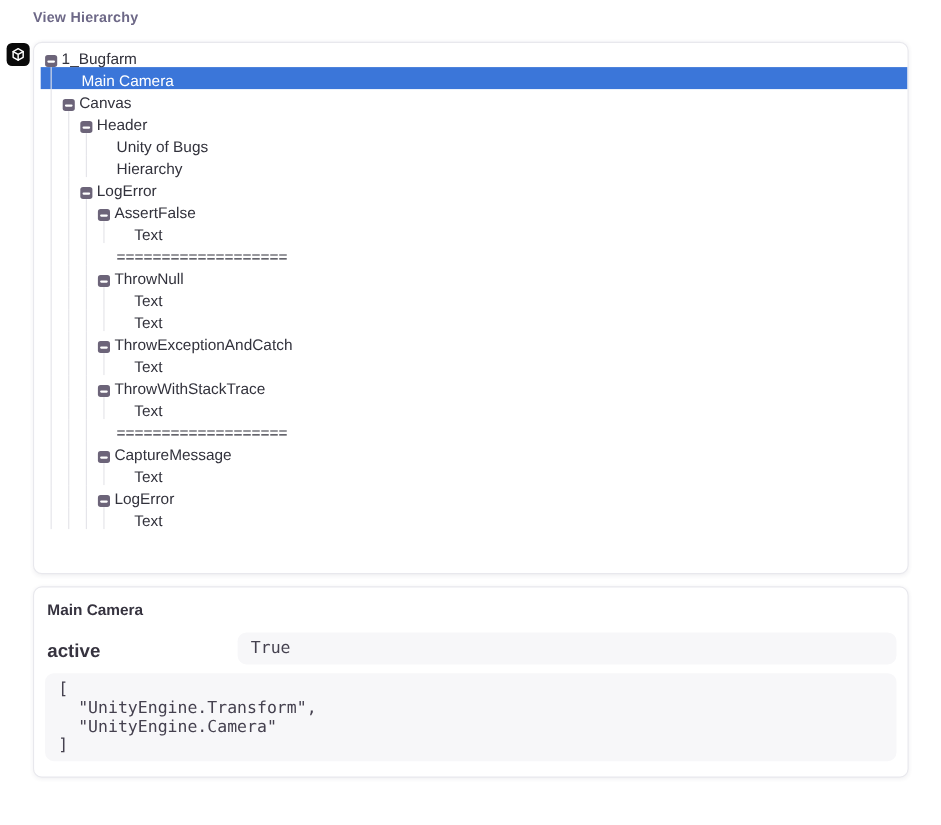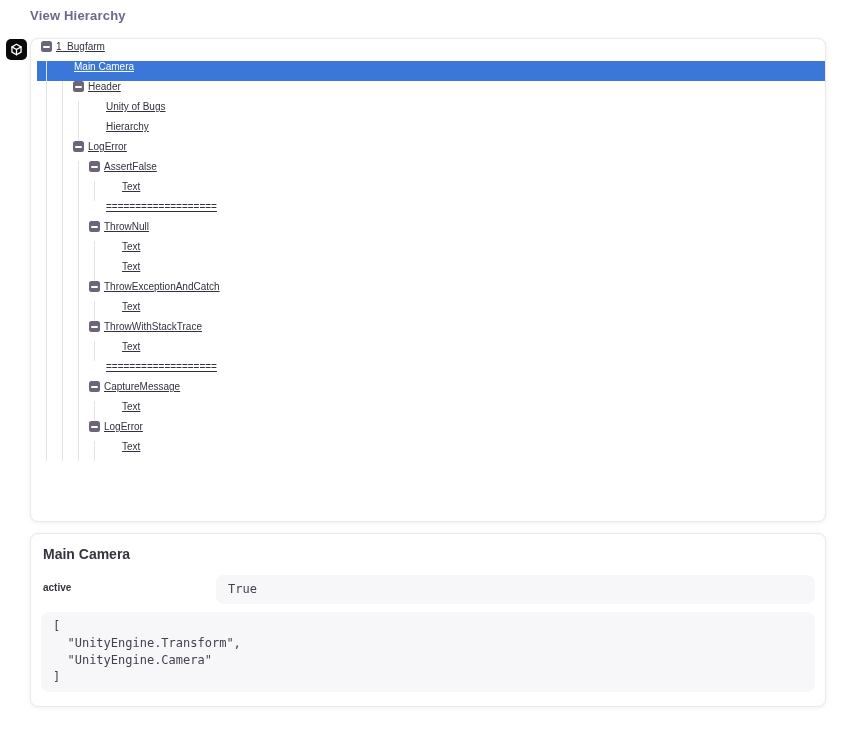--- a/index.html
+++ b/index.html
@@ -18,40 +18,40 @@
   html,body{width:855px;height:750px;background:#ffffff;overflow:hidden;
     font-family:"Liberation Sans","DejaVu Sans",sans-serif;}
   .page{position:relative;width:786px;height:750px;padding:8px 29px 12px 30px;}
   .page-heading{font-size:13px;font-weight:700;color:var(--heading);
     letter-spacing:.2px;margin-bottom:15px;}
   .unity-badge{position:absolute;left:6px;top:39px;width:21px;height:21px;
     background:#0a0a0a;border-radius:5px;display:flex;align-items:center;justify-content:center;}
   .panel{width:796px;background:#fff;border:1px solid var(--panel-border);
     border-radius:8px;box-shadow:0 1px 4px rgba(45,40,70,.07);}
   .tree-panel{height:484px;padding:2px 0 0 6px;overflow:hidden;}
-  .tree-row{display:flex;align-items:flex-start;height:20px;padding-left:4px;
-    font-size:10px;color:var(--tree-text);cursor:default;white-space:nowrap;text-decoration:underline;}
+  .tree-row{display:flex;align-items:flex-end;height:20px;padding-left:4px;
+    font-size:14px;color:var(--tree-text);cursor:default;white-space:nowrap;}
   .tree-row.selected{background:var(--selection);color:var(--selected-text);}
   .guide{flex:none;width:16px;align-self:stretch;position:relative;}
   .guide::before{content:"";position:absolute;left:5px;top:0;bottom:0;width:1px;
     background:var(--guide);}
   .expander{flex:none;width:11px;height:11px;border-radius:2.5px;
     background:var(--expander);display:flex;align-items:center;justify-content:center;}
   .expander::before{content:"";width:7px;height:2px;border-radius:1px;background:#fff;}
   .leaf-spacer{flex:none;width:13px;}
   .tree-label{margin-left:4px;}
   .details-panel{margin-top:11px;padding:12px 10px 6px 10px;}
   .details-title{font-size:14px;font-weight:700;color:var(--label-text);
     padding-left:2px;margin-bottom:13px;}
   .prop-row{display:flex;align-items:flex-start;margin-bottom:8px;}
-  .prop-key{flex:none;width:175px;padding:7px 10px 0 2px;font-size:10px;
+  .prop-key{flex:none;width:175px;padding:7px 10px 0 2px;font-size:17px;
     font-weight:700;color:var(--label-text);}
   .prop-value{flex:1;background:var(--value-box-bg);border-radius:8px;
     padding:6px 12px;font-family:"DejaVu Sans Mono","Liberation Mono",monospace;
-    font-size:12px;line-height:17px;color:var(--mono-text);white-space:pre-wrap;}
+    font-size:15px;line-height:17px;color:var(--mono-text);white-space:pre-wrap;}
 </style>
 </head>
 <body>
 
 <div class="page">
 
   <div class="page-heading">View Hierarchy</div>
 
   <div class="unity-badge">
     <svg width="15" height="15" viewBox="0 0 24 24" aria-hidden="true">
@@ -67,20 +67,25 @@
     <span class="expander"></span>
         <span class="tree-label">1_Bugfarm</span>
   </div>
       <div class="tree-row selected">
     <span class="guide"></span>
         <span class="leaf-spacer"></span>
         <span class="tree-label">Main Camera</span>
   </div>
       <div class="tree-row">
     <span class="guide"></span>
+        <span class="expander"></span>
+        <span class="tree-label">Canvas</span>
+  </div>
+      <div class="tree-row">
+    <span class="guide"></span>
         <span class="guide"></span>
         <span class="expander"></span>
         <span class="tree-label">Header</span>
   </div>
       <div class="tree-row">
     <span class="guide"></span>
         <span class="guide"></span>
         <span class="guide"></span>
         <span class="leaf-spacer"></span>
         <span class="tree-label">Unity of Bugs</span>

